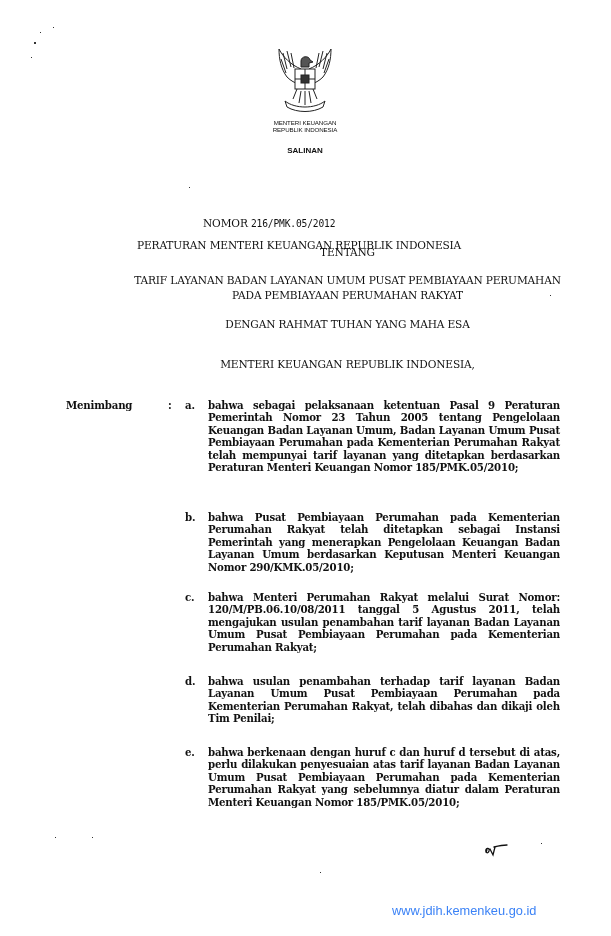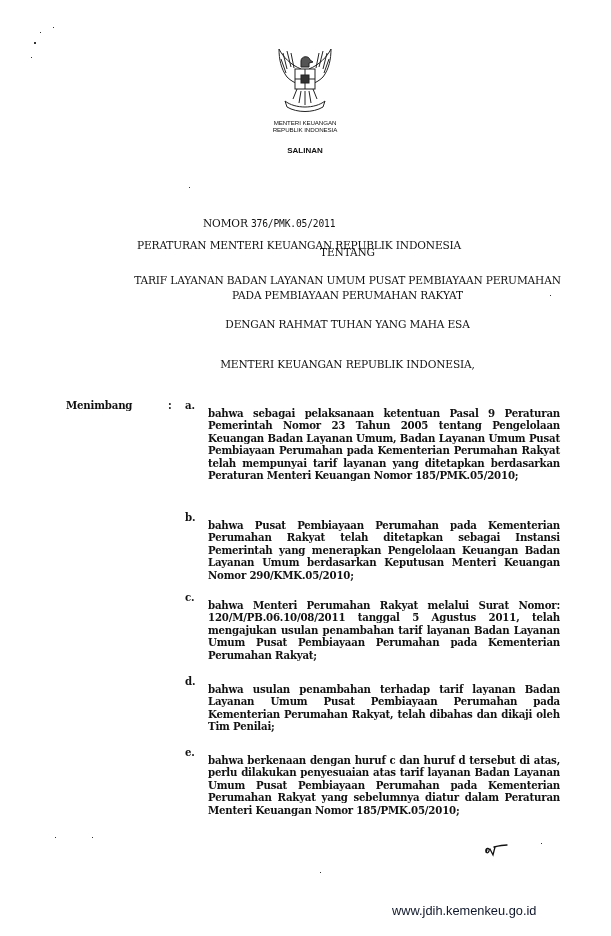--- a/index.html
+++ b/index.html
@@ -12,22 +12,22 @@
                text-align: center; width: 130px; left: 240px; letter-spacing: -0.1px; }
   .salinan { font-family: "Liberation Sans", sans-serif; font-weight: bold; font-size: 8px;
              text-align: center; width: 130px; left: 240px; }
   .title { font-size: 10.6px; letter-spacing: -0.15px; white-space: nowrap; }
   .center { left: 0; width: 611px; text-align: center; padding-left: 42px; }
   .mono { font-family: "DejaVu Sans Mono", "Liberation Mono", monospace; font-size: 9.6px; }
   .para { font-size: 10.2px; line-height: 12.45px; text-align: justify; text-align-last: left;
           letter-spacing: -0.2px; font-weight: bold; }
   .item { position: absolute; left: 185px; width: 375px; }
   .item .lbl { position: absolute; left: 0; top: 0; font-size: 10.2px; line-height: 12.45px; }
-  .item .txt { margin-left: 23px; margin-top: 8px; }
-  .url { font-family: "Liberation Sans", sans-serif; font-size: 12.8px; color: #0f172a;
+  .item .txt { margin-left: 23px; }
+  .url { font-family: "Liberation Sans", sans-serif; font-size: 12.8px; color: #3b82f6;
          left: 392px; top: 903px; text-decoration: none; }
 </style>
 </head>
 <body>
 
 <div class="speck" style="left:53px;top:27px;width:1px;height:1px;"></div>
 <div class="speck" style="left:40px;top:32px;width:1px;height:1px;"></div>
 <div class="speck" style="left:34px;top:42px;"></div>
 <div class="speck" style="left:31px;top:57px;width:1px;height:1px;"></div>
 <div class="speck" style="left:189px;top:187px;width:1px;height:1px;"></div>
@@ -60,21 +60,21 @@
   </svg>
 </div>
 
 <div class="abs hdr-small" style="top:119px;">MENTERI KEUANGAN</div>
 <div class="abs hdr-small" style="top:126px;">REPUBLIK INDONESIA</div>
 <div class="abs salinan" style="top:146px;">SALINAN</div>
 
 <div class="abs title" style="left:137px;top:195px;margin-top:44px;">PERATURAN MENTERI KEUANGAN REPUBLIK INDONESIA</div>
 <div class="abs title" style="left:203px;top:217px;">
   <span>NOMOR</span>
-  <span class="mono">376/PMK.05/2011</span>
+  <span class="mono">216/PMK.05/2012</span>
 </div>
 <div class="abs title center" style="top:246px;">TENTANG</div>
 <div class="abs title center" style="top:274px;">TARIF LAYANAN BADAN LAYANAN UMUM PUSAT PEMBIAYAAN PERUMAHAN</div>
 <div class="abs title center" style="top:289px;">PADA PEMBIAYAAN PERUMAHAN RAKYAT</div>
 <div class="abs title center" style="top:318px;">DENGAN RAHMAT TUHAN YANG MAHA ESA</div>
 <div class="abs title center" style="top:358px;">MENTERI KEUANGAN REPUBLIK INDONESIA,</div>
 
 <div class="abs para" style="left:66px;top:399px;">Menimbang</div>
 <div class="abs para" style="left:168px;top:399px;">:</div>
 

